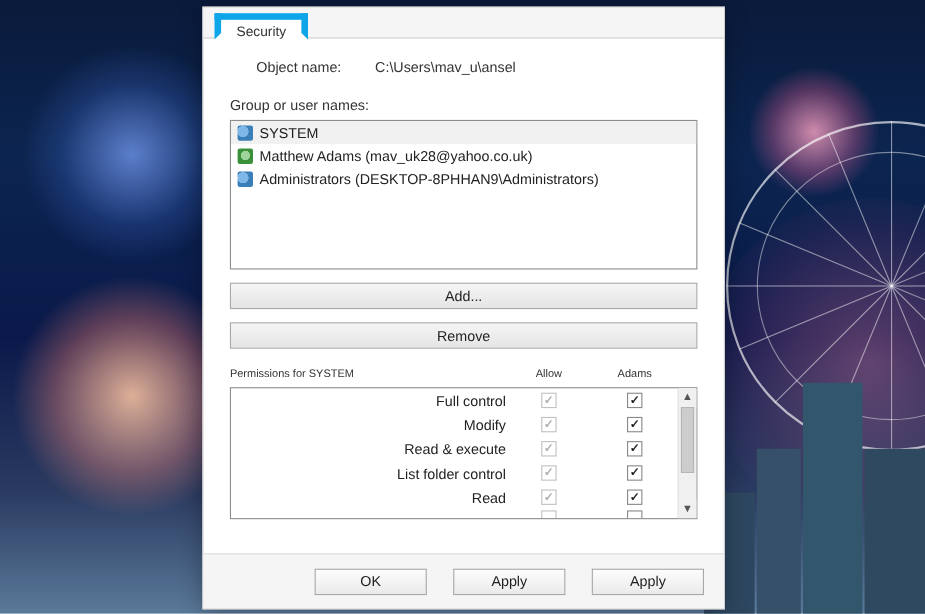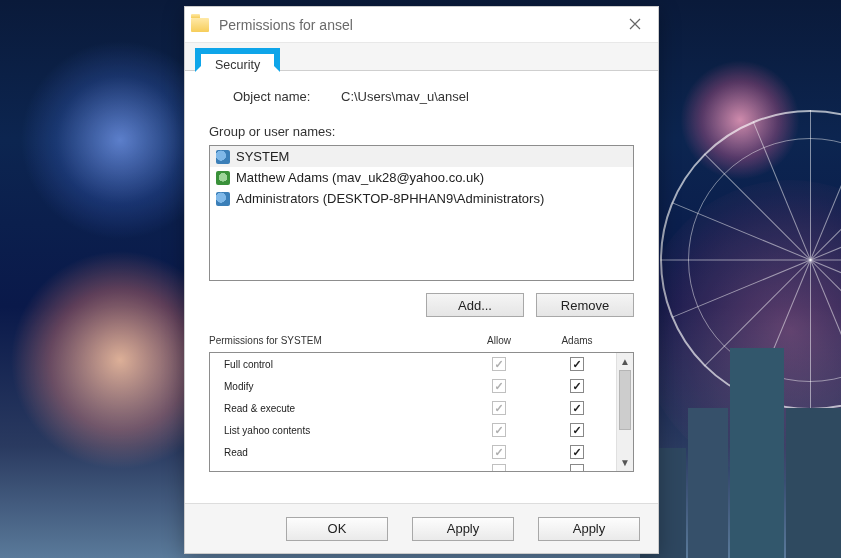--- a/index.html
+++ b/index.html
@@ -127,20 +127,21 @@
   .usr-icon {
     width: 14px; height: 14px; position: relative;
     border-radius: 2px;
   }
   .usr-icon.grp { background: radial-gradient(circle at 35% 40%, #7fb8e8 40%, #3b7fb8 42%); }
   .usr-icon.one { background: radial-gradient(circle at 50% 45%, #9ed49a 40%, #3a913a 42%); }
 
   .btnrow {
     display: flex; justify-content: flex-end; gap: 12px;
     margin-top: 12px;
+    flex-direction: column;
   }
   .btn {
     min-width: 98px; height: 24px;
     border: 1px solid #a8a8a8;
     background: linear-gradient(#f5f5f5,#e5e5e5);
     font-size: 13px; color: #222;
     display: flex; align-items: center; justify-content: center;
     cursor: default;
   }
 
@@ -159,21 +160,21 @@
     position: relative;
     display: flex;
   }
   .permrows {
     flex: 1;
     overflow: hidden;
   }
   .prow {
     display: flex; align-items: center;
     height: 22px; padding-left: 14px;
-    font-size: 10px; color: #222;
+    font-size: 13px; color: #222; text-align: right;
   }
   .prow .plabel { flex: 1; }
   .prow .pcell { width: 78px; display: flex; justify-content: center; }
 
   .chk {
     width: 14px; height: 14px;
     border: 1px solid #888;
     display: inline-flex; align-items: center; justify-content: center;
     background: #fff;
     font-size: 11px; line-height: 1;
@@ -244,31 +245,20 @@
     <div class="spoke" style="transform:rotate(337.5deg)"></div>
   </div>
   <div class="buildings">
     <div class="bd b1"></div>
       <div class="bd b2"></div>
       <div class="bd b3"></div>
       <div class="bd b4"></div>
   </div>
 
   <div class="dialog">
-    <div class="titlebar">
-      <span class="titlebar-icon"></span>
-      <span class="titlebar-text">Permissions for ansel</span>
-      <div class="titlebar-close">
-        <span>
-          <svg width="12" height="12" viewBox="0 0 12 12">
-              <path d="M1 1 L11 11 M11 1 L1 11" stroke="currentColor" stroke-width="1.2" fill="none"></path>
-            </svg>
-        </span>
-      </div>
-    </div>
 
     <div class="tabstrip">
       <div class="tab active" style="left:10px">
         <span>Security</span>
       </div>
     </div>
 
     <div class="content">
       <div class="row">
         <span class="lbl">Object name:</span>
@@ -331,21 +321,21 @@
             <div class="prow">
               <span class="plabel">Read &amp; execute</span>
               <span class="pcell">
                 <span class="chk checked disabled"></span>
               </span>
               <span class="pcell">
                 <span class="chk checked"></span>
               </span>
             </div>
             <div class="prow">
-              <span class="plabel">List yahoo contents</span>
+              <span class="plabel">List folder control</span>
               <span class="pcell">
                 <span class="chk checked disabled"></span>
               </span>
               <span class="pcell">
                 <span class="chk checked"></span>
               </span>
             </div>
             <div class="prow">
               <span class="plabel">Read</span>
               <span class="pcell">

